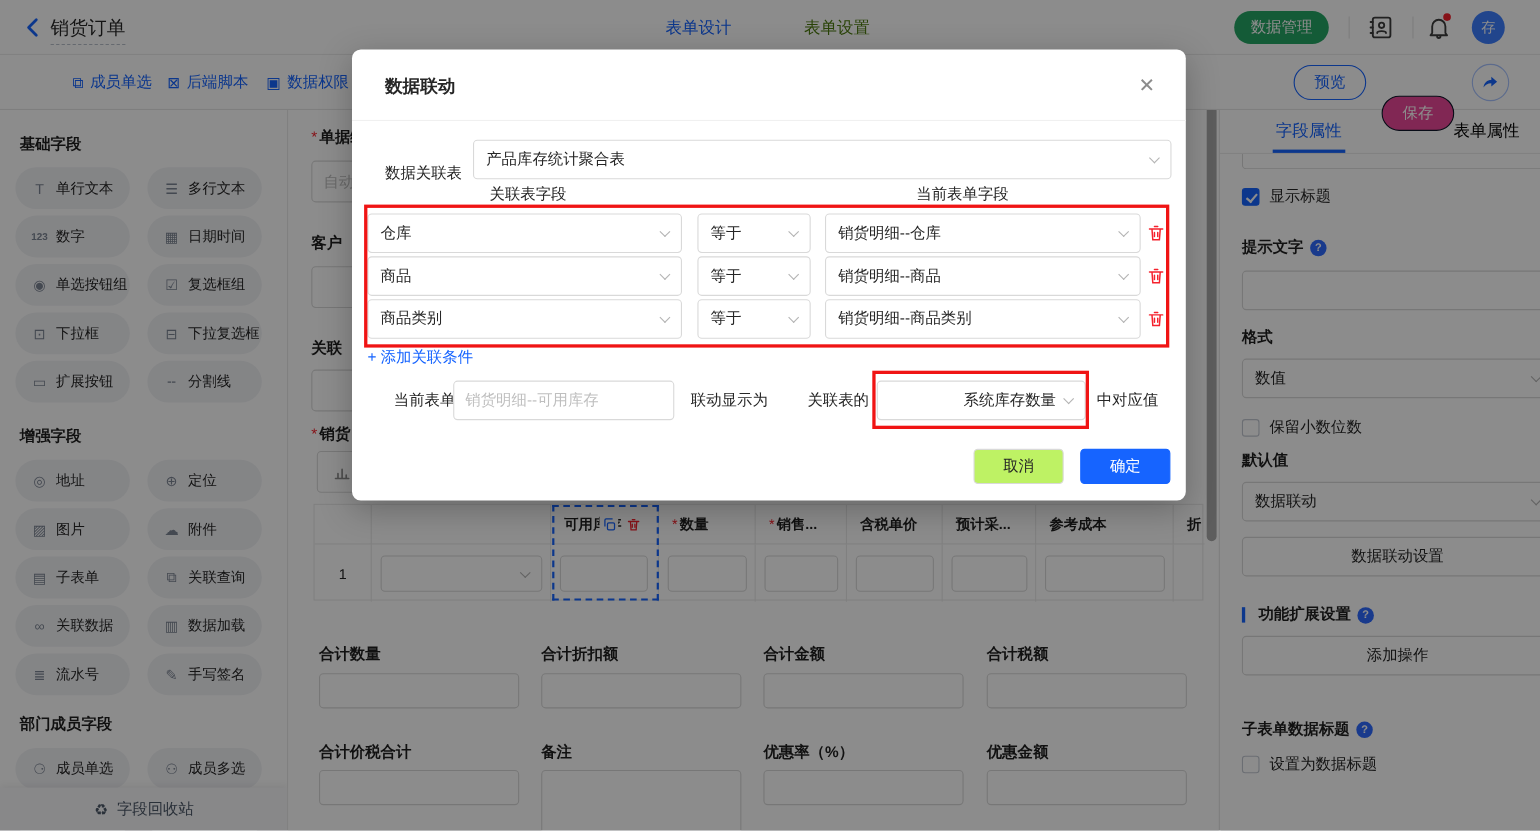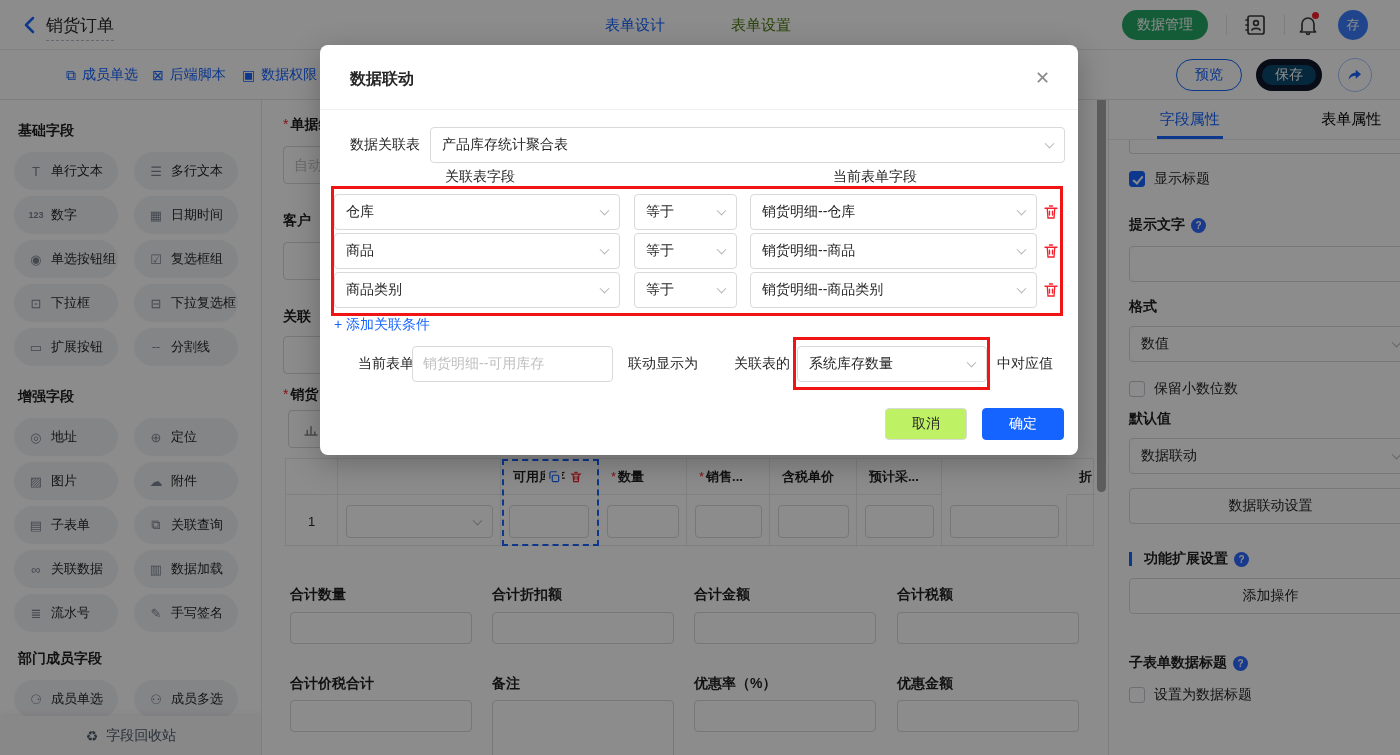--- a/index.html
+++ b/index.html
@@ -18,21 +18,21 @@
   .topicon { position:absolute; top:13px; width:24px; height:24px; cursor:pointer; }
   .reddot { position:absolute; left:1312px; top:12px; width:7px; height:7px; border-radius:50%; background:#f5222d; }
   .avatar { position:absolute; left:1338px; top:10px; width:30px; height:30px; border-radius:50%; background:#3D7FFF; color:#fff; font-size:13px; display:flex; align-items:center; justify-content:center; cursor:pointer; }
 
   
   .toolbar { position:absolute; left:0; top:50px; width:1400px; height:50px; background:#fff; border-bottom:1px solid #e6e6e6; z-index:4; }
   .tlink { position:absolute; top:16px; color:#1664ff; font-size:14px; cursor:pointer; display:flex; align-items:center; gap:6px; }
   .tlink .ticon { font-size:14px; color:#1664ff; }
   .pillbtn { position:absolute; top:59px; height:32px; border-radius:16px; font-size:14px; display:flex; align-items:center; justify-content:center; cursor:pointer; z-index:4; }
   .preview { left:1176px; width:66px; background:#fff; border:1px solid #1664ff; color:#1664ff; }
-  .save { left:1256px; width:66px; background:#0c4a6e; border:6px solid #0f172a; color:#fff; }
+  .save { left:1256px; width:66px; background:#ec4899; border:1px solid #0f172a; color:#fff;margin-top:28px; }
   .sharebtn { position:absolute; left:1338px; top:58px; width:34px; height:34px; border-radius:50%; border:1px solid #a9c4ff; background:#fff; display:flex; align-items:center; justify-content:center; cursor:pointer; z-index:4; }
 
   
   .sidebar { position:absolute; left:0; top:100px; width:262px; height:655px; background:#fff; border-right:1px solid #e8e8e8; padding:12px 14px 0 14px; overflow:hidden; }
   .sectitle { font-size:14px; font-weight:bold; color:#1f1f1f; margin:10px 0 12px 4px; }
   .fieldgrid { display:grid; grid-template-columns:104px 104px; gap:6px 16px; }
   .pill { height:38px; border-radius:19px; background:#f1f2f5; display:flex; align-items:center; gap:7px; padding-left:14px; font-size:13px; color:#262626; cursor:pointer; white-space:nowrap; overflow:hidden; }
   .pill .picon { color:#7d8694; font-size:13px; width:16px; text-align:center; flex:0 0 16px; }
   .recycle { position:absolute; left:0; bottom:0; width:262px; height:39px; background:#f7f8fa; box-shadow:0 -2px 6px rgba(0,0,0,.06); display:flex; align-items:center; justify-content:center; gap:8px; font-size:14px; color:#4e5969; cursor:pointer; z-index:2; }
 
@@ -290,20 +290,23 @@
     <div class="sfh" style="left:401px; width:83px;">
         <span class="star">*</span>
         <span>销售...</span>
       </div>
     <div class="sfh" style="left:484px; width:87px;">
         <span>含税单价</span>
       </div>
     <div class="sfh" style="left:571px; width:85px;">
         <span>预计采...</span>
       </div>
+    <div class="sfh" style="left:656px; width:125px;">
+        <span>参考成本</span>
+      </div>
     <div class="sfh" style="left:781px; width:28px; border-right:none;">
         <span>折</span>
       </div>
 
     <div class="hicon" style="left:259px; top:9px;">
       <svg viewBox="0 0 24 24" width="14" height="14" fill="none" stroke="#1664ff" stroke-width="2">
           <rect x="9" y="9" width="11" height="11" rx="2"></rect>
           <path d="M5 15V5a2 2 0 0 1 2-2h10"></path>
         </svg>
     </div>
@@ -427,21 +430,21 @@
   <div class="rpanel-scroll"></div>
 </div>
 
 <div class="overlay"></div>
 
 <div class="modal">
   <div class="mtitle">数据联动</div>
   <div class="mclose">✕</div>
   <div class="mdivider"></div>
 
-  <div class="mlabel" style="left:30px; top:91px;">数据关联表</div>
+  <div class="mlabel" style="left:30px; top:104px;">数据关联表</div>
   <div class="sel msel" style="left:110px; top:82px; width:635px;">
     <span>产品库存统计聚合表</span>
     <span class="chev"></span>
   </div>
 
   <div class="mhead" style="left:100px; width:120px; text-align:center;">关联表字段</div>
   <div class="mhead" style="left:480px; width:150px; text-align:center;">当前表单字段</div>
 
   <div class="sel msel" style="left:14px; top:149px; width:286px;text-align:right;">
       <span>仓库</span>
@@ -490,21 +493,21 @@
   <div class="trash" style="left:722px; top:236px;"><svg viewBox="0 0 24 24" width="18" height="18" fill="none" stroke="#f5222d" stroke-width="1.8" stroke-linecap="round">
         <path d="M4 7h16M10 4h4M7 7l1 13h8l1-13M10 11v5M14 11v5"></path>
       </svg></div>
 
   <div class="addlink">+ 添加关联条件</div>
 
   <div class="mlabel" style="left:14px; top:310px;margin-left:24px;">当前表单的</div>
   <input class="ipt abs" style="left: 92px; top: 301px; width: 201px; height: 36px; color: rgb(191, 191, 191);" readonly="" value="销货明细--可用库存">
   <div class="mlabel" style="left:308px; top:310px;">联动显示为</div>
   <div class="mlabel" style="left:414px; top:310px;">关联表的</div>
-  <div class="sel msel" style="left:477px; top:301px; width:190px;">
+  <div class="sel msel" style="left:477px; top:301px; width:190px;justify-content:flex-end;">
     <span>系统库存数量</span>
     <span class="chev"></span>
   </div>
   <div class="mlabel" style="left:677px; top:310px;">中对应值</div>
 
   <div class="mfooter-btn cancel">取消</div>
   <div class="mfooter-btn ok">确定</div>
 </div>
 
 <div class="anno anno1"></div>

